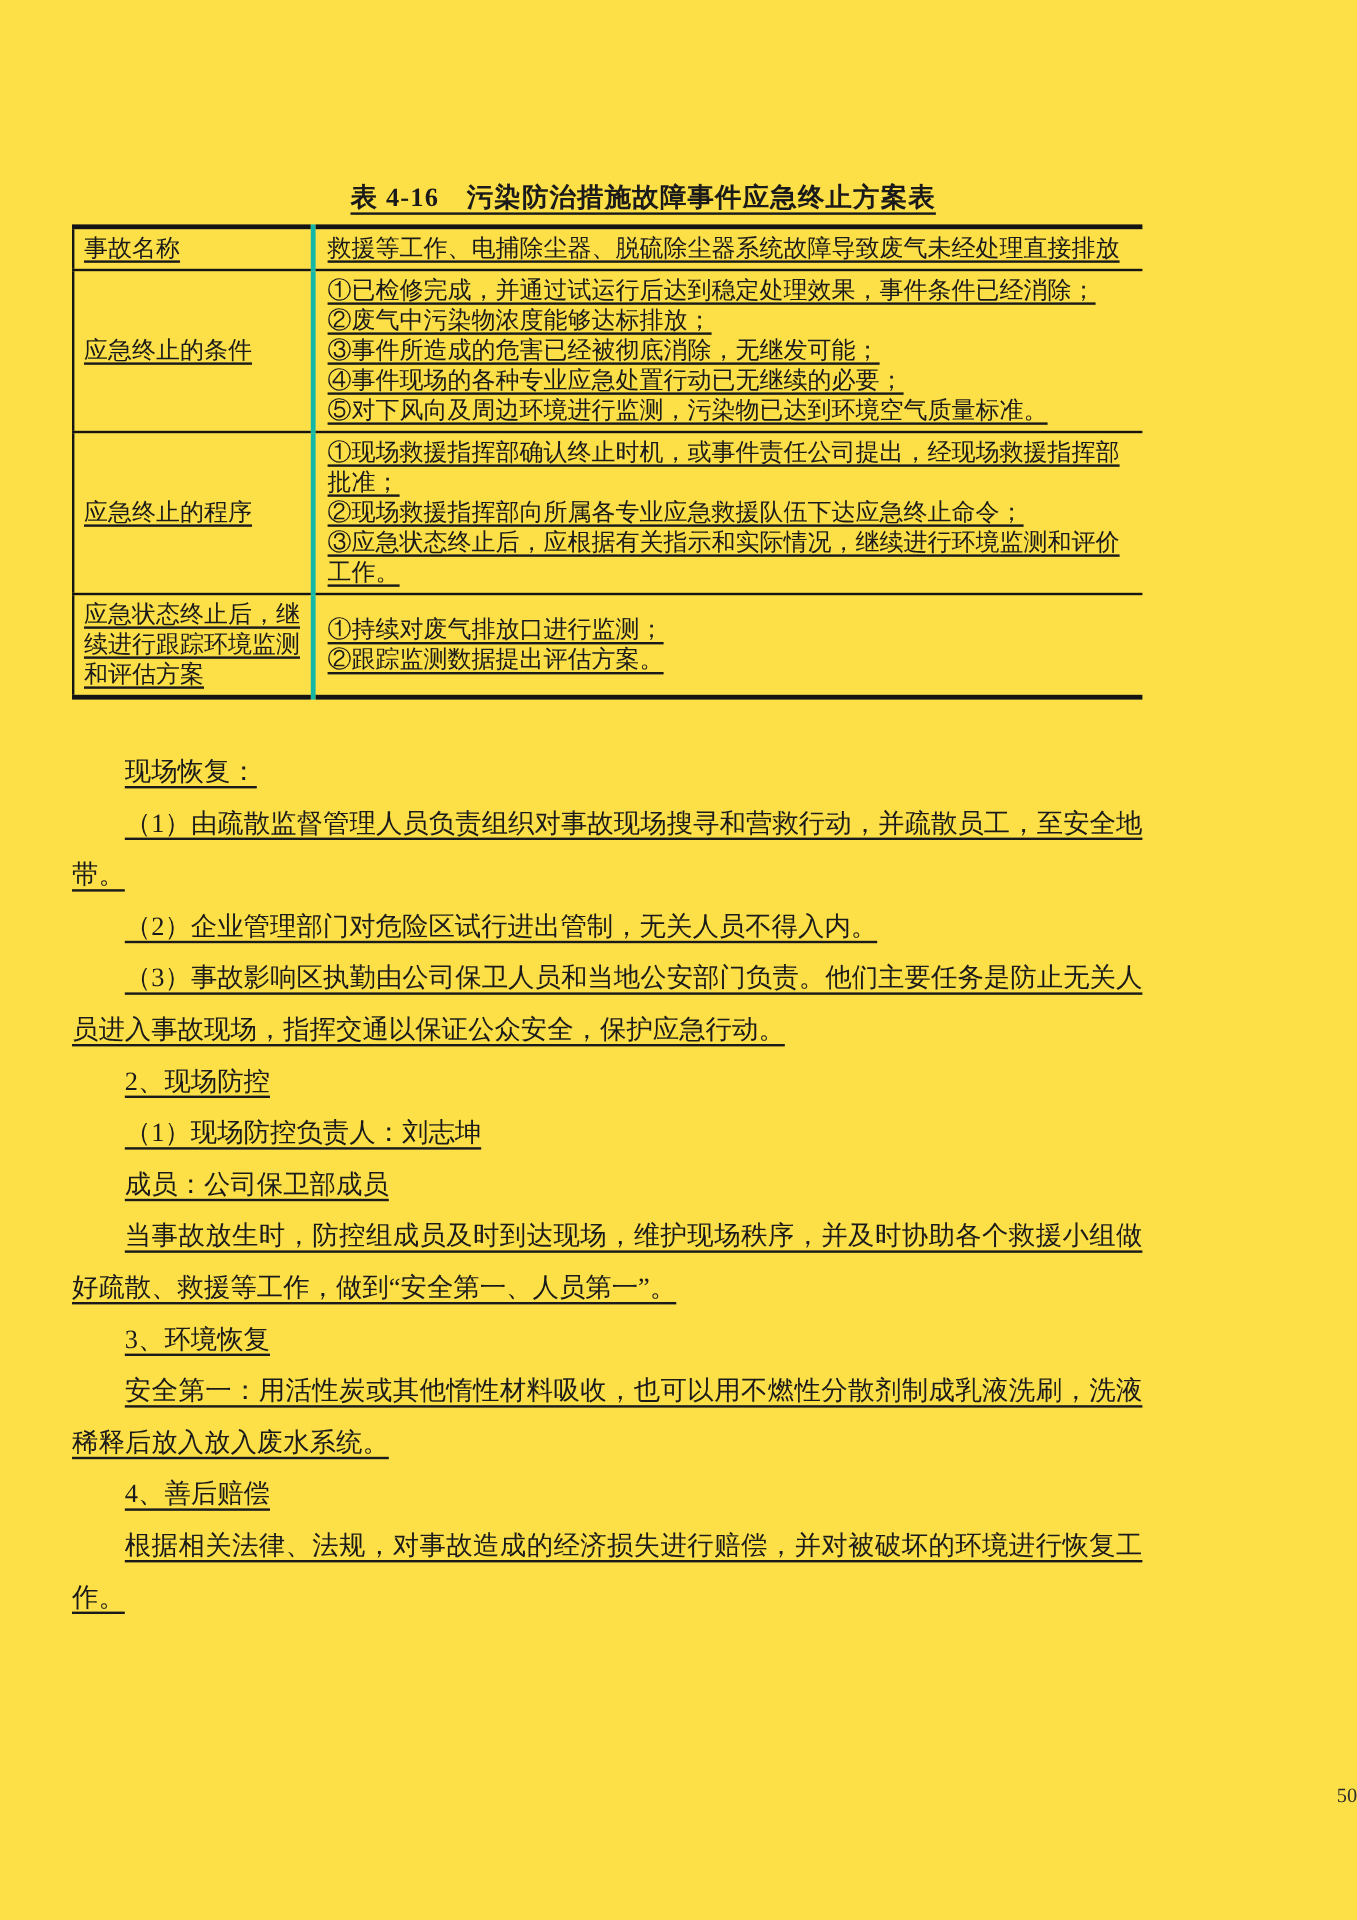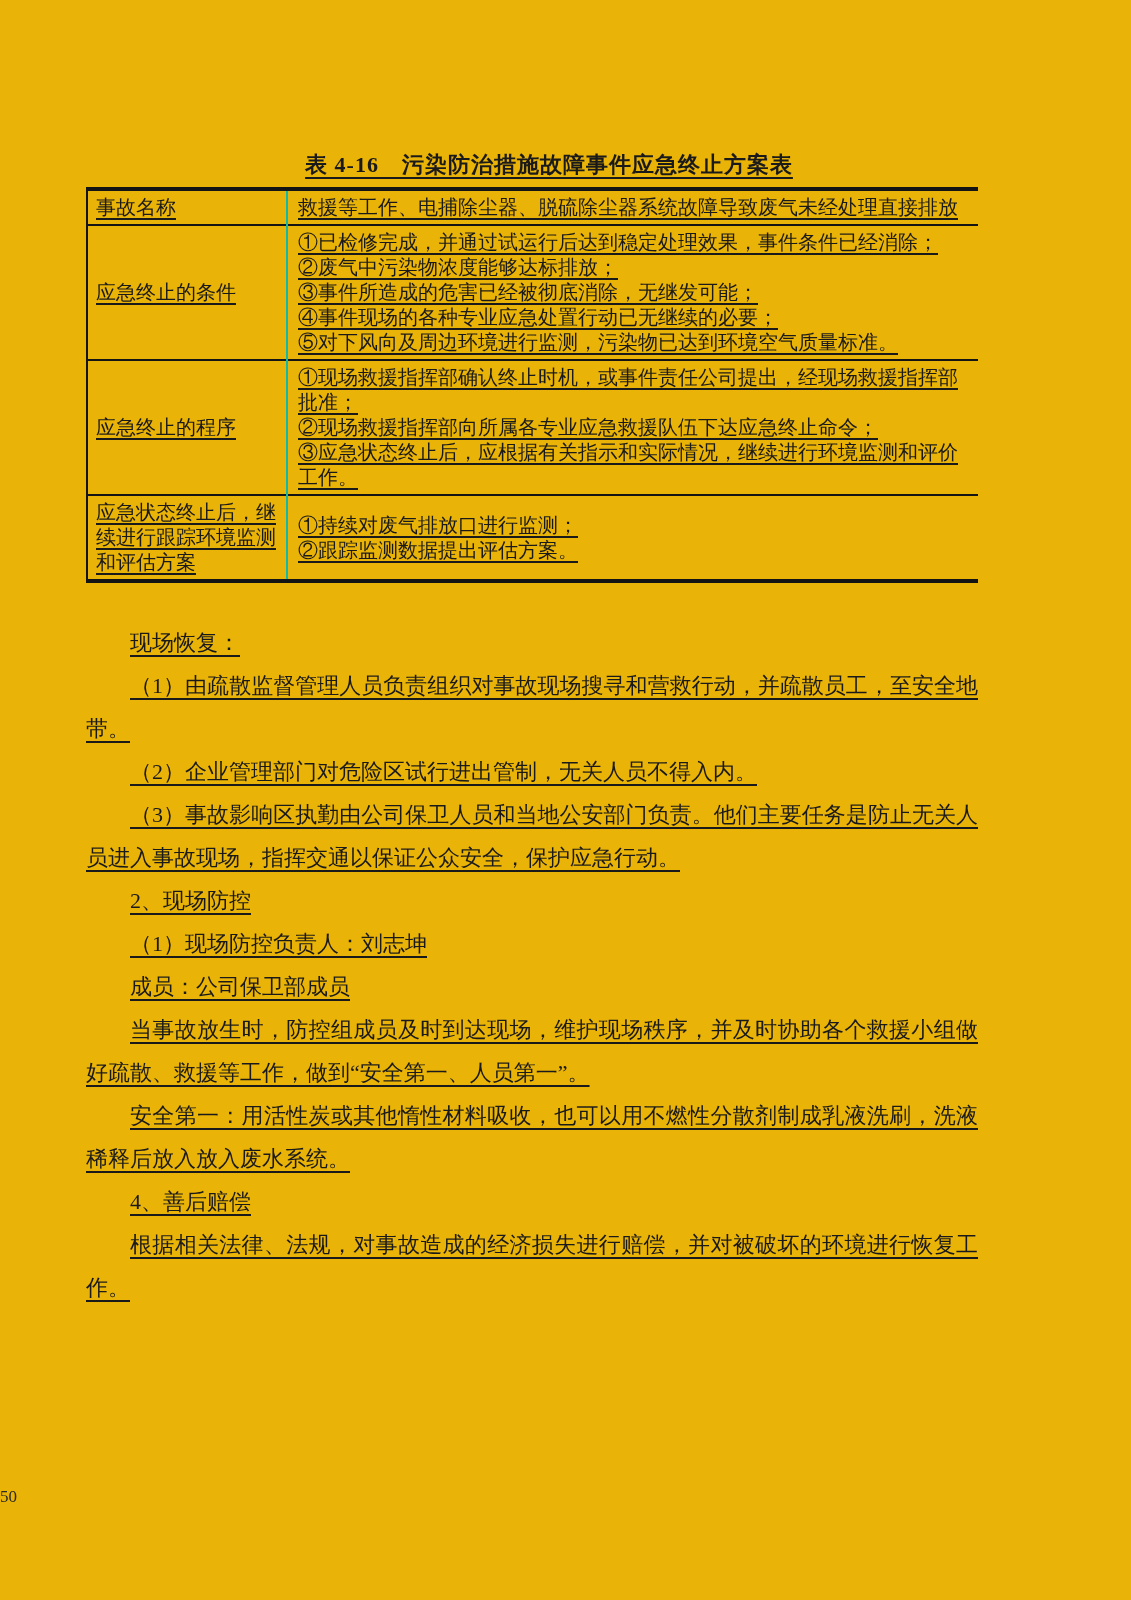--- a/index.html
+++ b/index.html
@@ -1,25 +1,25 @@
 <!DOCTYPE html>
 <html><head>
 <meta charset="utf-8">
 <style>
   html, body { margin: 0; padding: 0; background: #ffffff; }
   .page {
     position: relative;
     width: 1131px;
     height: 1600px;
     margin: 0 auto;
-    background: #eab308;
+    background: #fde047;
     color: #1a1a1a;
     font-family: "Liberation Serif", "DejaVu Serif", serif;
     box-sizing: border-box;
-    padding: 150px 119px 0 86px;
+    padding: 150px 119px 0 60px;
     overflow: hidden;
   }
 
   
   .table-title {
     margin: 0 0 7px 0;
     font-size: 22px;
     font-weight: bold;
     text-align: center;
     letter-spacing: 1px;
@@ -40,21 +40,21 @@
   table.plan th, table.plan td {
     border-top: 2px solid #141414;
     font-size: 20px;
     line-height: 25px;
     font-weight: normal;
     text-align: left;
   }
   table.plan th {
     width: 200px;
     box-sizing: border-box;
-    border-right: 2px solid #14b8a6;
+    border-right: 4px solid #14b8a6;
     vertical-align: middle;
     padding: 4px 6px 4px 8px;
   }
   table.plan td {
     vertical-align: middle;
     padding: 4px 4px 4px 10px;
   }
   .u {
     text-decoration: underline;
     text-decoration-thickness: 2px;
@@ -74,21 +74,21 @@
     text-decoration-thickness: 2px;
     text-underline-offset: 5px;
   }
 
   
   .page-number {
     position: absolute;
     left: 0;
     right: 0;
     bottom: 93px;
-    text-align: left;
+    text-align: right;
     font-size: 17px;
     color: #2a2a2a;
     text-decoration: none;
   }
 </style>
 </head>
 <body>
 
 <div class="page">
 
@@ -140,20 +140,21 @@
 
   <div class="body-text">
     <p class="para">现场恢复：</p>
     <p class="para">（1）由疏散监督管理人员负责组织对事故现场搜寻和营救行动，并疏散员工，至安全地带。</p>
     <p class="para">（2）企业管理部门对危险区试行进出管制，无关人员不得入内。</p>
     <p class="para">（3）事故影响区执勤由公司保卫人员和当地公安部门负责。他们主要任务是防止无关人员进入事故现场，指挥交通以保证公众安全，保护应急行动。</p>
     <p class="para">2、现场防控</p>
     <p class="para">（1）现场防控负责人：刘志坤</p>
     <p class="para">成员：公司保卫部成员</p>
     <p class="para">当事故放生时，防控组成员及时到达现场，维护现场秩序，并及时协助各个救援小组做好疏散、救援等工作，做到“安全第一、人员第一”。</p>
+    <p class="para">3、环境恢复</p>
     <p class="para">安全第一：用活性炭或其他惰性材料吸收，也可以用不燃性分散剂制成乳液洗刷，洗液稀释后放入放入废水系统。</p>
     <p class="para">4、善后赔偿</p>
     <p class="para">根据相关法律、法规，对事故造成的经济损失进行赔偿，并对被破坏的环境进行恢复工作。</p>
   </div>
 
   <div class="page-number">50</div>
 
 </div>
 
 </body></html>

